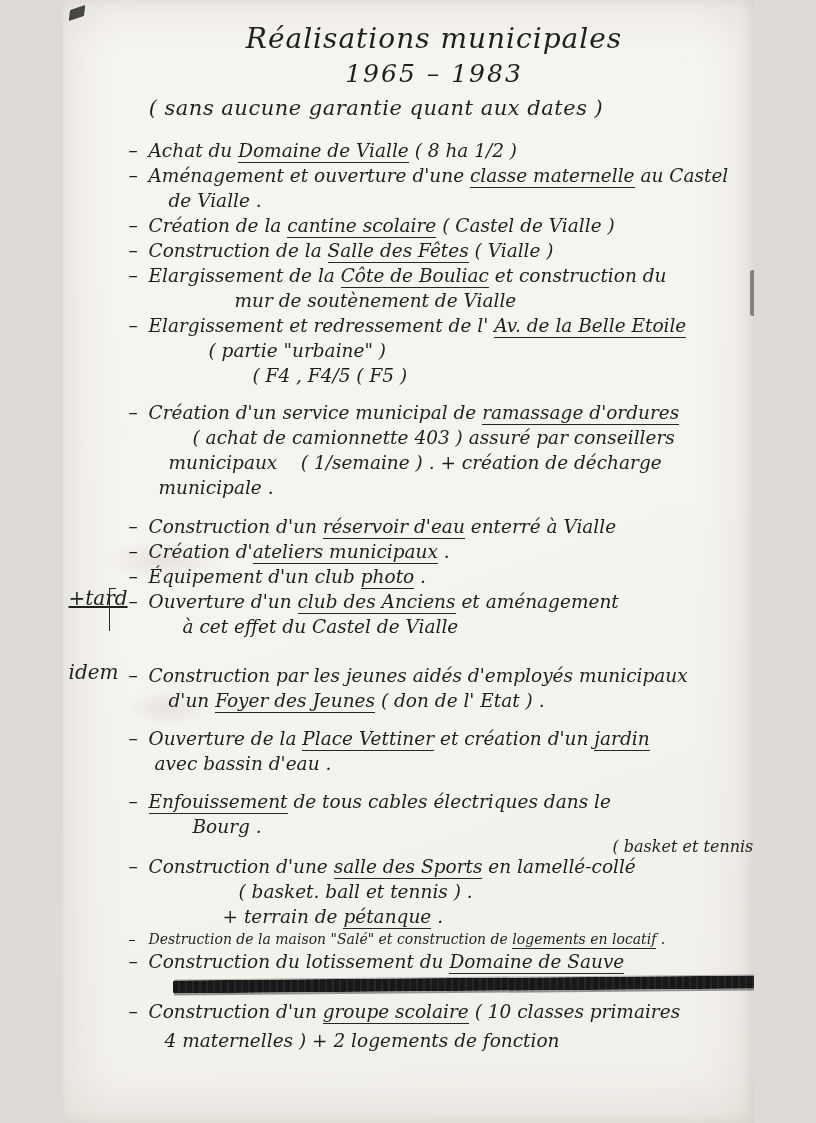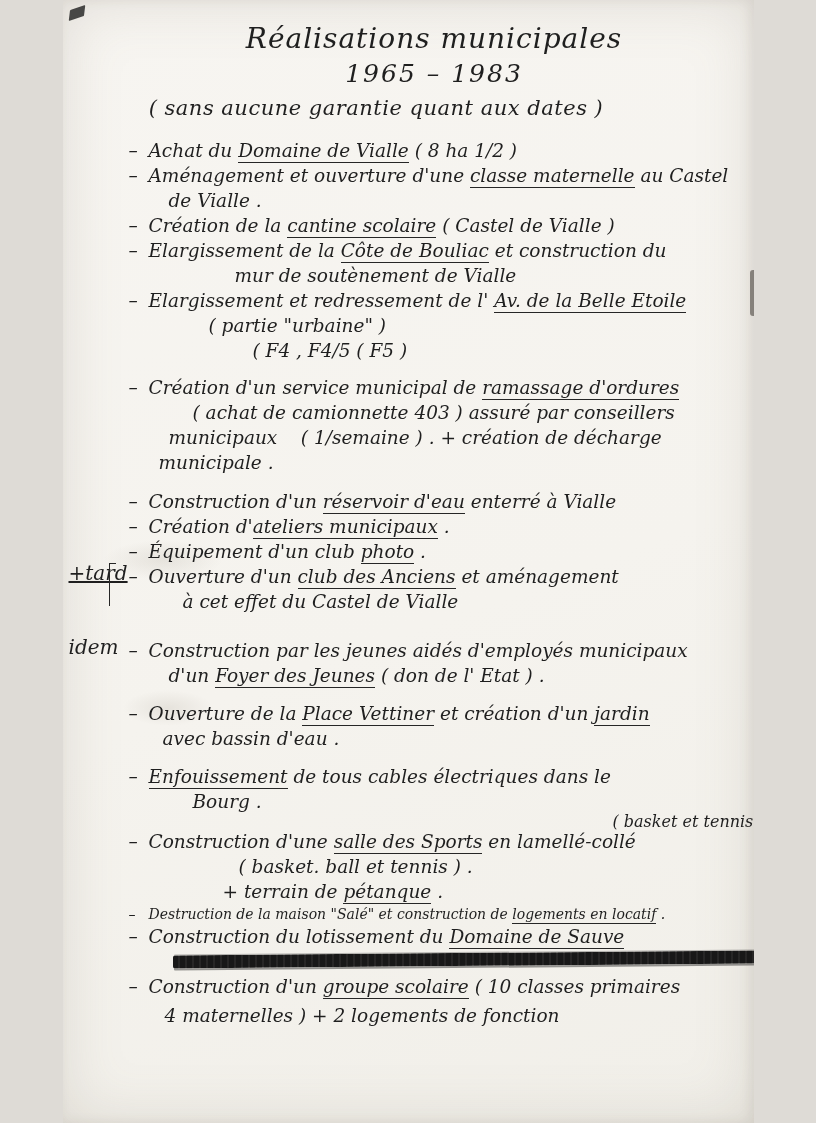--- a/index.html
+++ b/index.html
@@ -72,38 +72,39 @@
     <div class="title-main">Réalisations municipales</div>
     <div class="title-years">1965 – 1983</div>
     <div class="title-sub">( sans aucune garantie quant aux dates )</div>
   </div>
 
   <div class="lines">
       <div class="line"><span class="dash">–</span><span>Achat du </span><span class="u">Domaine de Vialle</span><span> ( 8 ha 1/2 )</span></div>
       <div class="line"><span class="dash">–</span><span>Aménagement et ouverture d'une </span><span class="u">classe maternelle</span><span> au Castel</span></div>
       <div class="line" style="margin-left: 34px;"><span>de Vialle .</span></div>
       <div class="line"><span class="dash">–</span><span>Création de la </span><span class="u">cantine scolaire</span><span> ( Castel de Vialle )</span></div>
+      <div class="line"><span class="dash">–</span><span>Construction de la </span><span class="u">Salle des Fêtes</span><span> ( Vialle )</span></div>
       <div class="line"><span class="dash">–</span><span>Elargissement de la </span><span class="u">Côte de Bouliac</span><span> et construction du</span></div>
       <div class="line" style="margin-left: 100px;"><span>mur de soutènement de Vialle</span></div>
       <div class="line"><span class="dash">–</span><span>Elargissement et redressement de l' </span><span class="u">Av. de la Belle Etoile</span></div>
       <div class="line" style="margin-left: 74px;"><span>( partie "urbaine" )</span></div>
       <div class="line" style="margin-left: 118px;"><span>( F4 , F4/5 ( F5 )</span></div>
       <div class="line" style="margin-top: 12px;"><span class="dash">–</span><span>Création d'un service municipal de </span><span class="u">ramassage d'ordures</span></div>
       <div class="line" style="margin-left: 58px;"><span>( achat de camionnette 403 ) assuré par conseillers</span></div>
       <div class="line" style="margin-left: 34px;"><span>municipaux    ( 1/semaine ) . + création de décharge</span></div>
       <div class="line" style="margin-left: 24px;"><span>municipale .</span></div>
       <div class="line" style="margin-top: 14px;"><span class="dash">–</span><span>Construction d'un </span><span class="u">réservoir d'eau</span><span> enterré à Vialle</span></div>
       <div class="line"><span class="dash">–</span><span>Création d'</span><span class="u">ateliers municipaux</span><span> .</span></div>
       <div class="line"><span class="dash">–</span><span>Équipement d'un club </span><span class="u">photo</span><span> .</span></div>
       <div class="line"><span class="margin-note mn-underline">+tard</span><span class="margin-bar"></span><span class="dash">–</span><span>Ouverture d'un </span><span class="u">club des Anciens</span><span> et aménagement</span></div>
       <div class="line" style="margin-left: 48px;"><span>à cet effet du Castel de Vialle</span></div>
       <div class="line" style="margin-top: 24px;"><span class="margin-note">idem</span><span class="dash">–</span><span>Construction par les jeunes aidés d'employés municipaux</span></div>
       <div class="line" style="margin-left: 34px;"><span>d'un </span><span class="u">Foyer des Jeunes</span><span> ( don de l' Etat ) .</span></div>
       <div class="line" style="margin-top: 13px;"><span class="dash">–</span><span>Ouverture de la </span><span class="u">Place Vettiner</span><span> et création d'un </span><span class="u">jardin</span></div>
-      <div class="line" style="margin-left: 28px;"><span>avec bassin d'eau .</span></div>
+      <div class="line" style="margin-left: 20px;"><span>avec bassin d'eau .</span></div>
       <div class="line" style="margin-top: 13px;"><span class="dash">–</span><span class="u">Enfouissement</span><span> de tous cables électriques dans le</span></div>
       <div class="line" style="margin-left: 58px;"><span>Bourg .</span></div>
       <div class="line" style="margin-top: 15px;"><span class="interline-note">( basket et tennis )</span><span class="dash">–</span><span>Construction d'une </span><span class="u">salle des Sports</span><span> en lamellé-collé</span></div>
       <div class="line" style="margin-left: 104px;"><span>( basket. ball et tennis ) .</span></div>
       <div class="line" style="margin-left: 88px;"><span>+ terrain de </span><span class="u">pétanque</span><span> .</span></div>
       <div class="line small"><span class="dash">–</span><span>Destruction de la maison "Salé" et construction de </span><span class="u">logements en locatif</span><span> .</span></div>
       <div class="line"><span class="dash">–</span><span>Construction du lotissement du </span><span class="u">Domaine de Sauve</span></div>
       <div class="line" style="margin-left: 38px;"><span class="scribble-mark"></span></div>
       <div class="line"><span class="dash">–</span><span>Construction d'un </span><span class="u">groupe scolaire</span><span> ( 10 classes primaires</span></div>
       <div class="line" style="margin-top: 4px; margin-left: 30px;"><span>4 maternelles ) + 2 logements de fonction</span></div>

